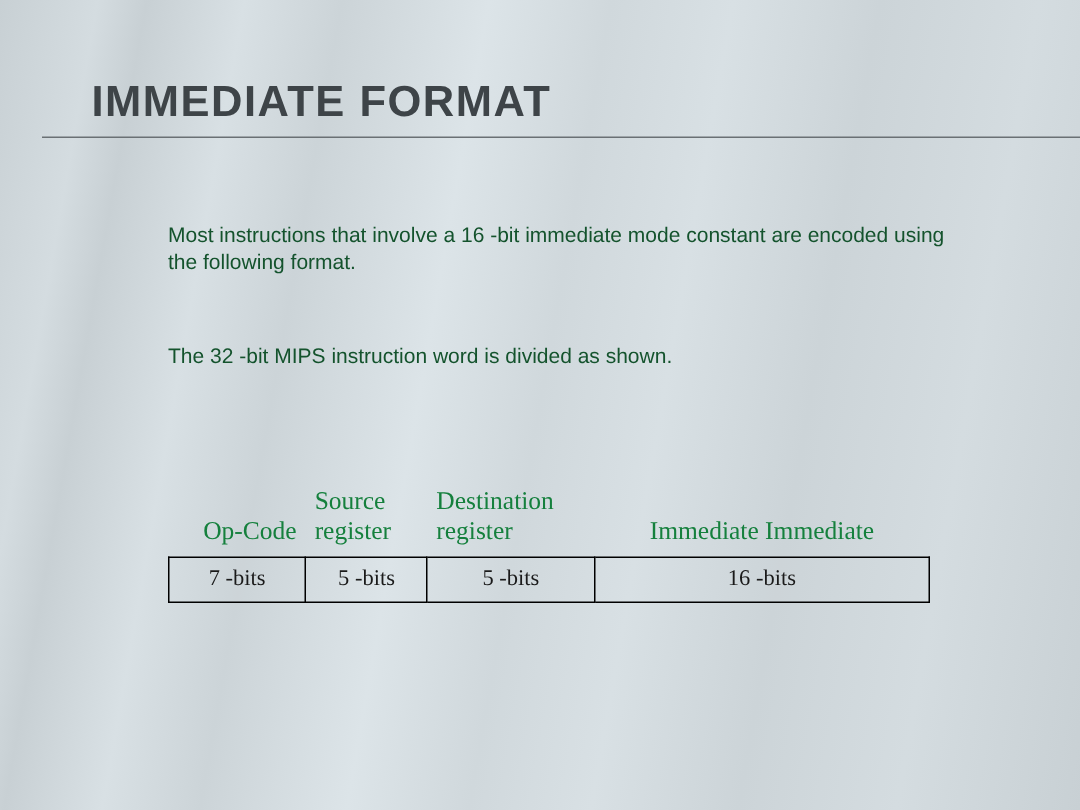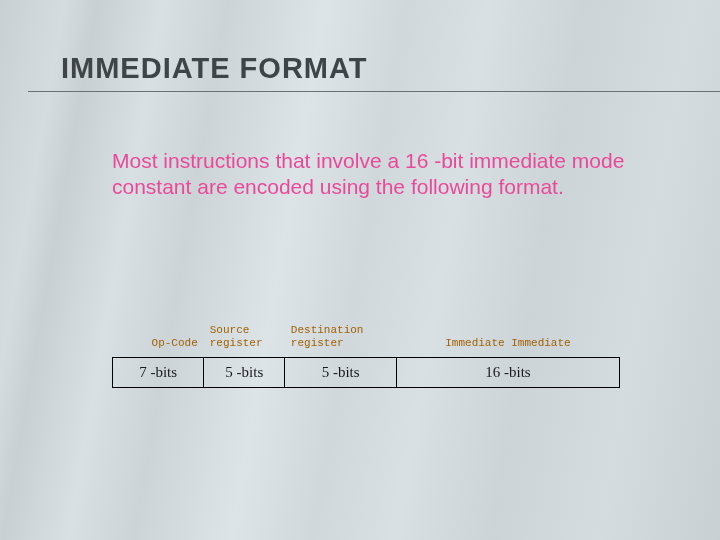--- a/index.html
+++ b/index.html
@@ -34,23 +34,23 @@
     height: 1px;
     background: #6a7074;
   }
   .body {
     position: absolute;
     top: 148px;
     left: 112px;
     right: 80px;
   }
   .para {
-    font-size: 21px;
+    font-size: 14px;
     line-height: 1.25;
-    color: #ec4899;
+    color: #14532d;
     max-width: 520px;
   }
   .para2 {
     margin-top: 46px;
   }
   .table-wrap {
     position: absolute;
     top: 320px;
     left: 112px;
     width: 508px;
@@ -58,23 +58,23 @@
   .table {
     width: 100%;
     border-collapse: collapse;
     table-layout: fixed;
   }
   .col-op   { width: 18%; }
   .col-src  { width: 16%; }
   .col-dst  { width: 22%; }
   .col-imm  { width: 44%; }
   .hdr td {
-    font-family: Liberation Mono, monospace;
-    font-size: 11px;
-    color: #a16207;
+    font-family: Liberation Serif, serif;
+    font-size: 17px;
+    color: #15803d;
     padding: 4px 6px 8px 6px;
     vertical-align: bottom;
     line-height: 1.15;
   }
   .hdr .c-op  { text-align: right; }
   .hdr .c-src { text-align: left; }
   .hdr .c-dst { text-align: left; margin-top: 32px; }
   .hdr .c-imm { text-align: center; }
   .bits td {
     border: 1.5px solid #000;
@@ -86,20 +86,21 @@
   }
 </style>
 </head>
 <body>
 
 <div class="title">IMMEDIATE FORMAT</div>
 <div class="title-rule"></div>
 
 <div class="body">
   <p class="para">Most instructions that involve a 16 -bit immediate mode constant are encoded using the following format.</p>
+  <p class="para para2">The 32 -bit MIPS instruction word is divided as shown.</p>
 </div>
 
 <div class="table-wrap">
   <table class="table">
     <colgroup>
       <col class="col-op">
         <col class="col-src">
         <col class="col-dst">
         <col class="col-imm">
     </colgroup>

